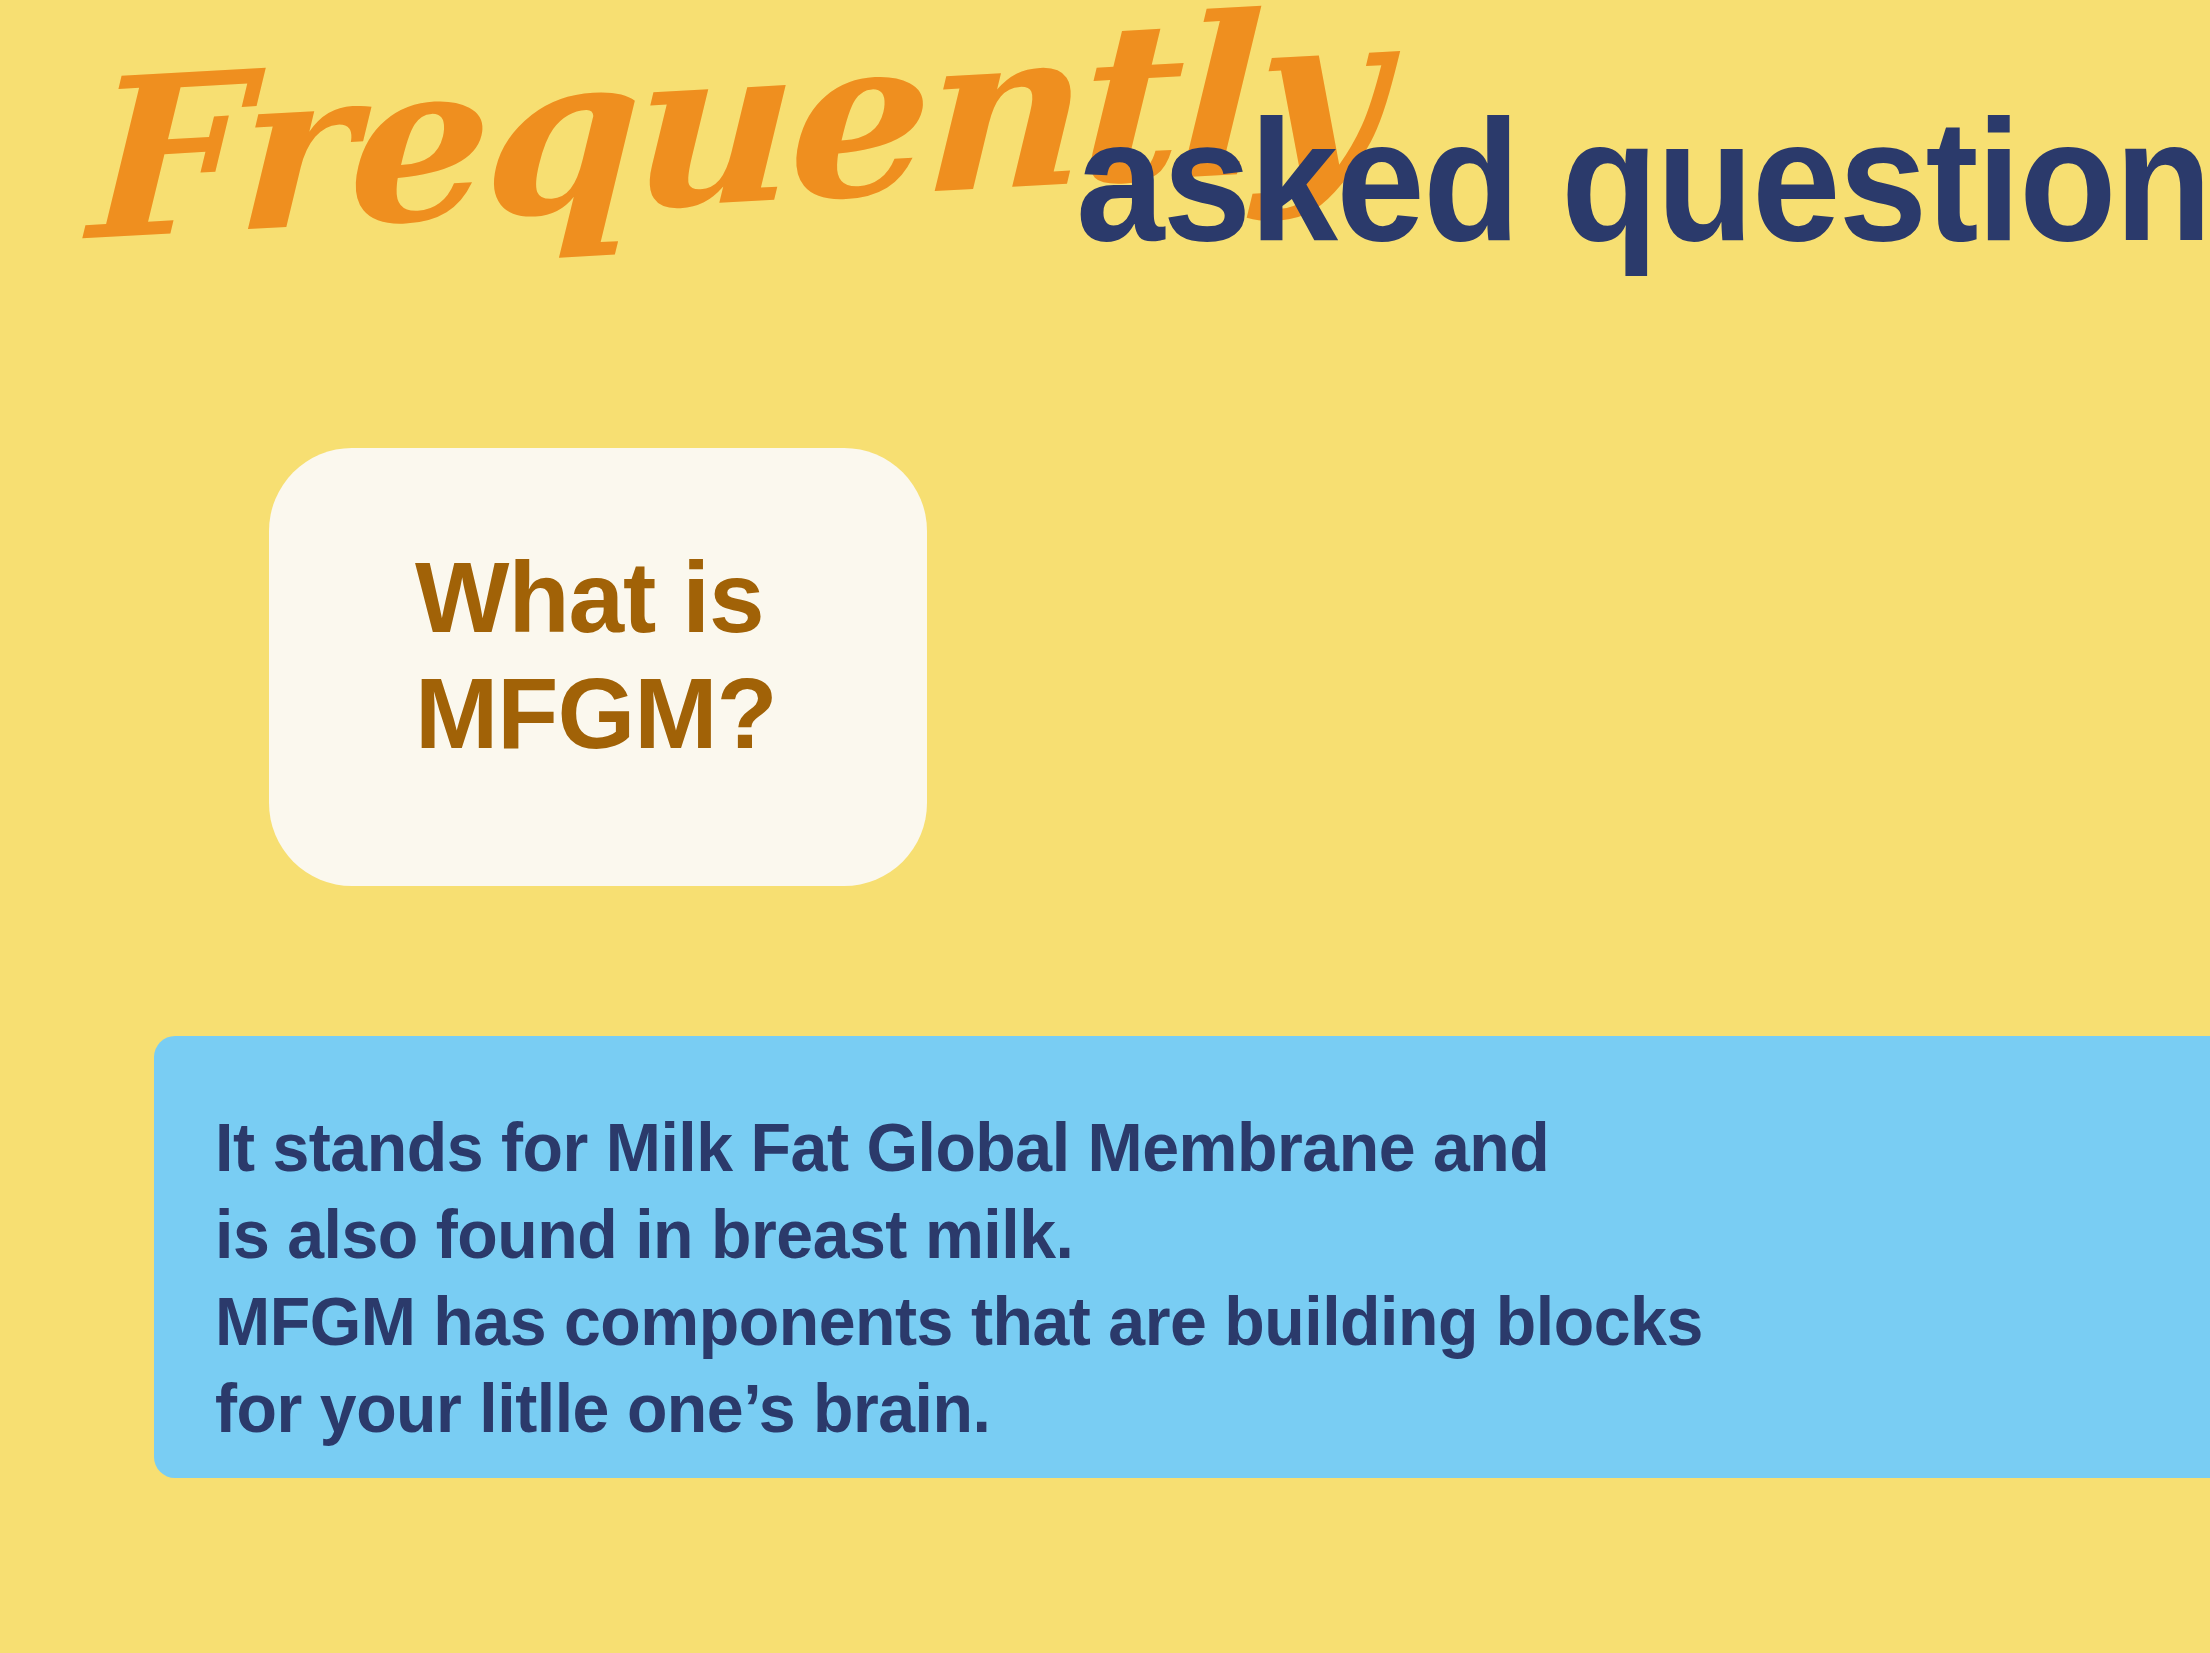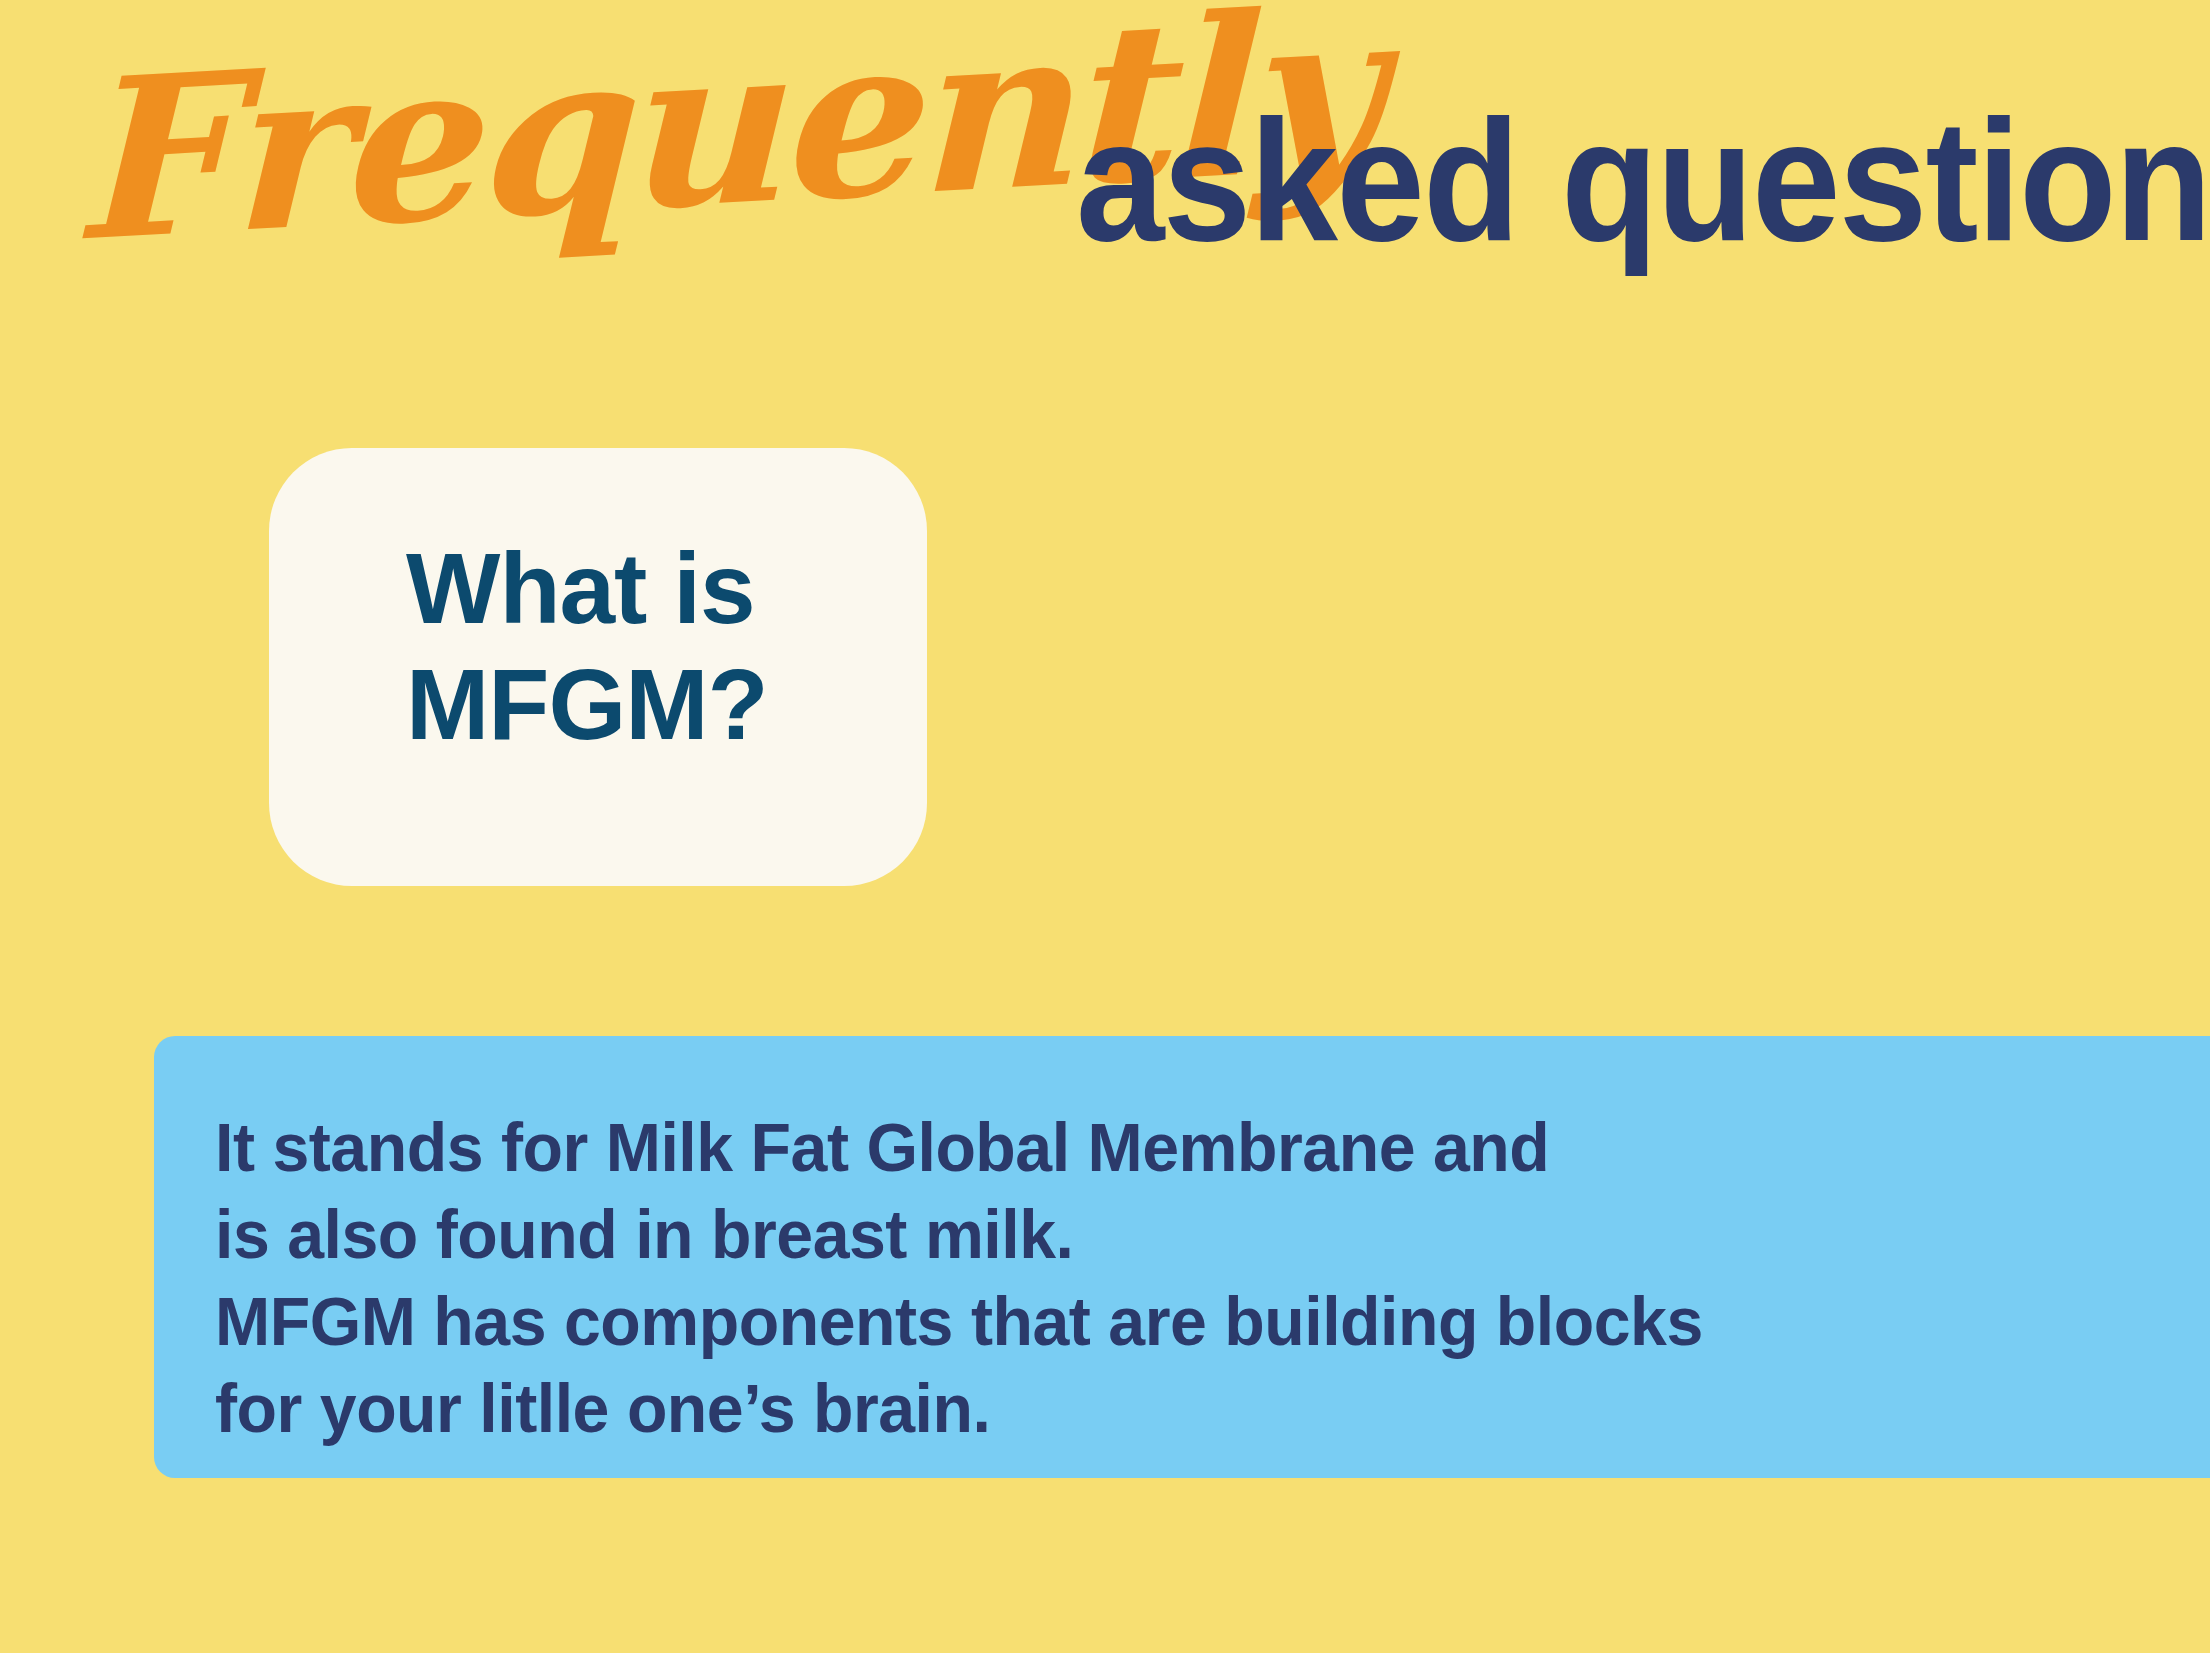--- a/index.html
+++ b/index.html
@@ -74,23 +74,23 @@
     border-radius: 83px;
     box-sizing: border-box;
     padding: 79px 58px 0 134px;
   }
 
   .question-text {
     font-family: "Liberation Sans", sans-serif;
     font-weight: bold;
     font-size: 100px;
     line-height: 1.16;
-    color: #0c4a6e;
+    color: #a16207;
     letter-spacing: -1px;
-    margin: 3px;
+    margin: 12px;
     white-space: pre-line;
   }
 
   
   .answer-bubble {
     position: absolute;
     left: 154px;
     top: 1036px;
     width: 2096px;
     height: 442px;

